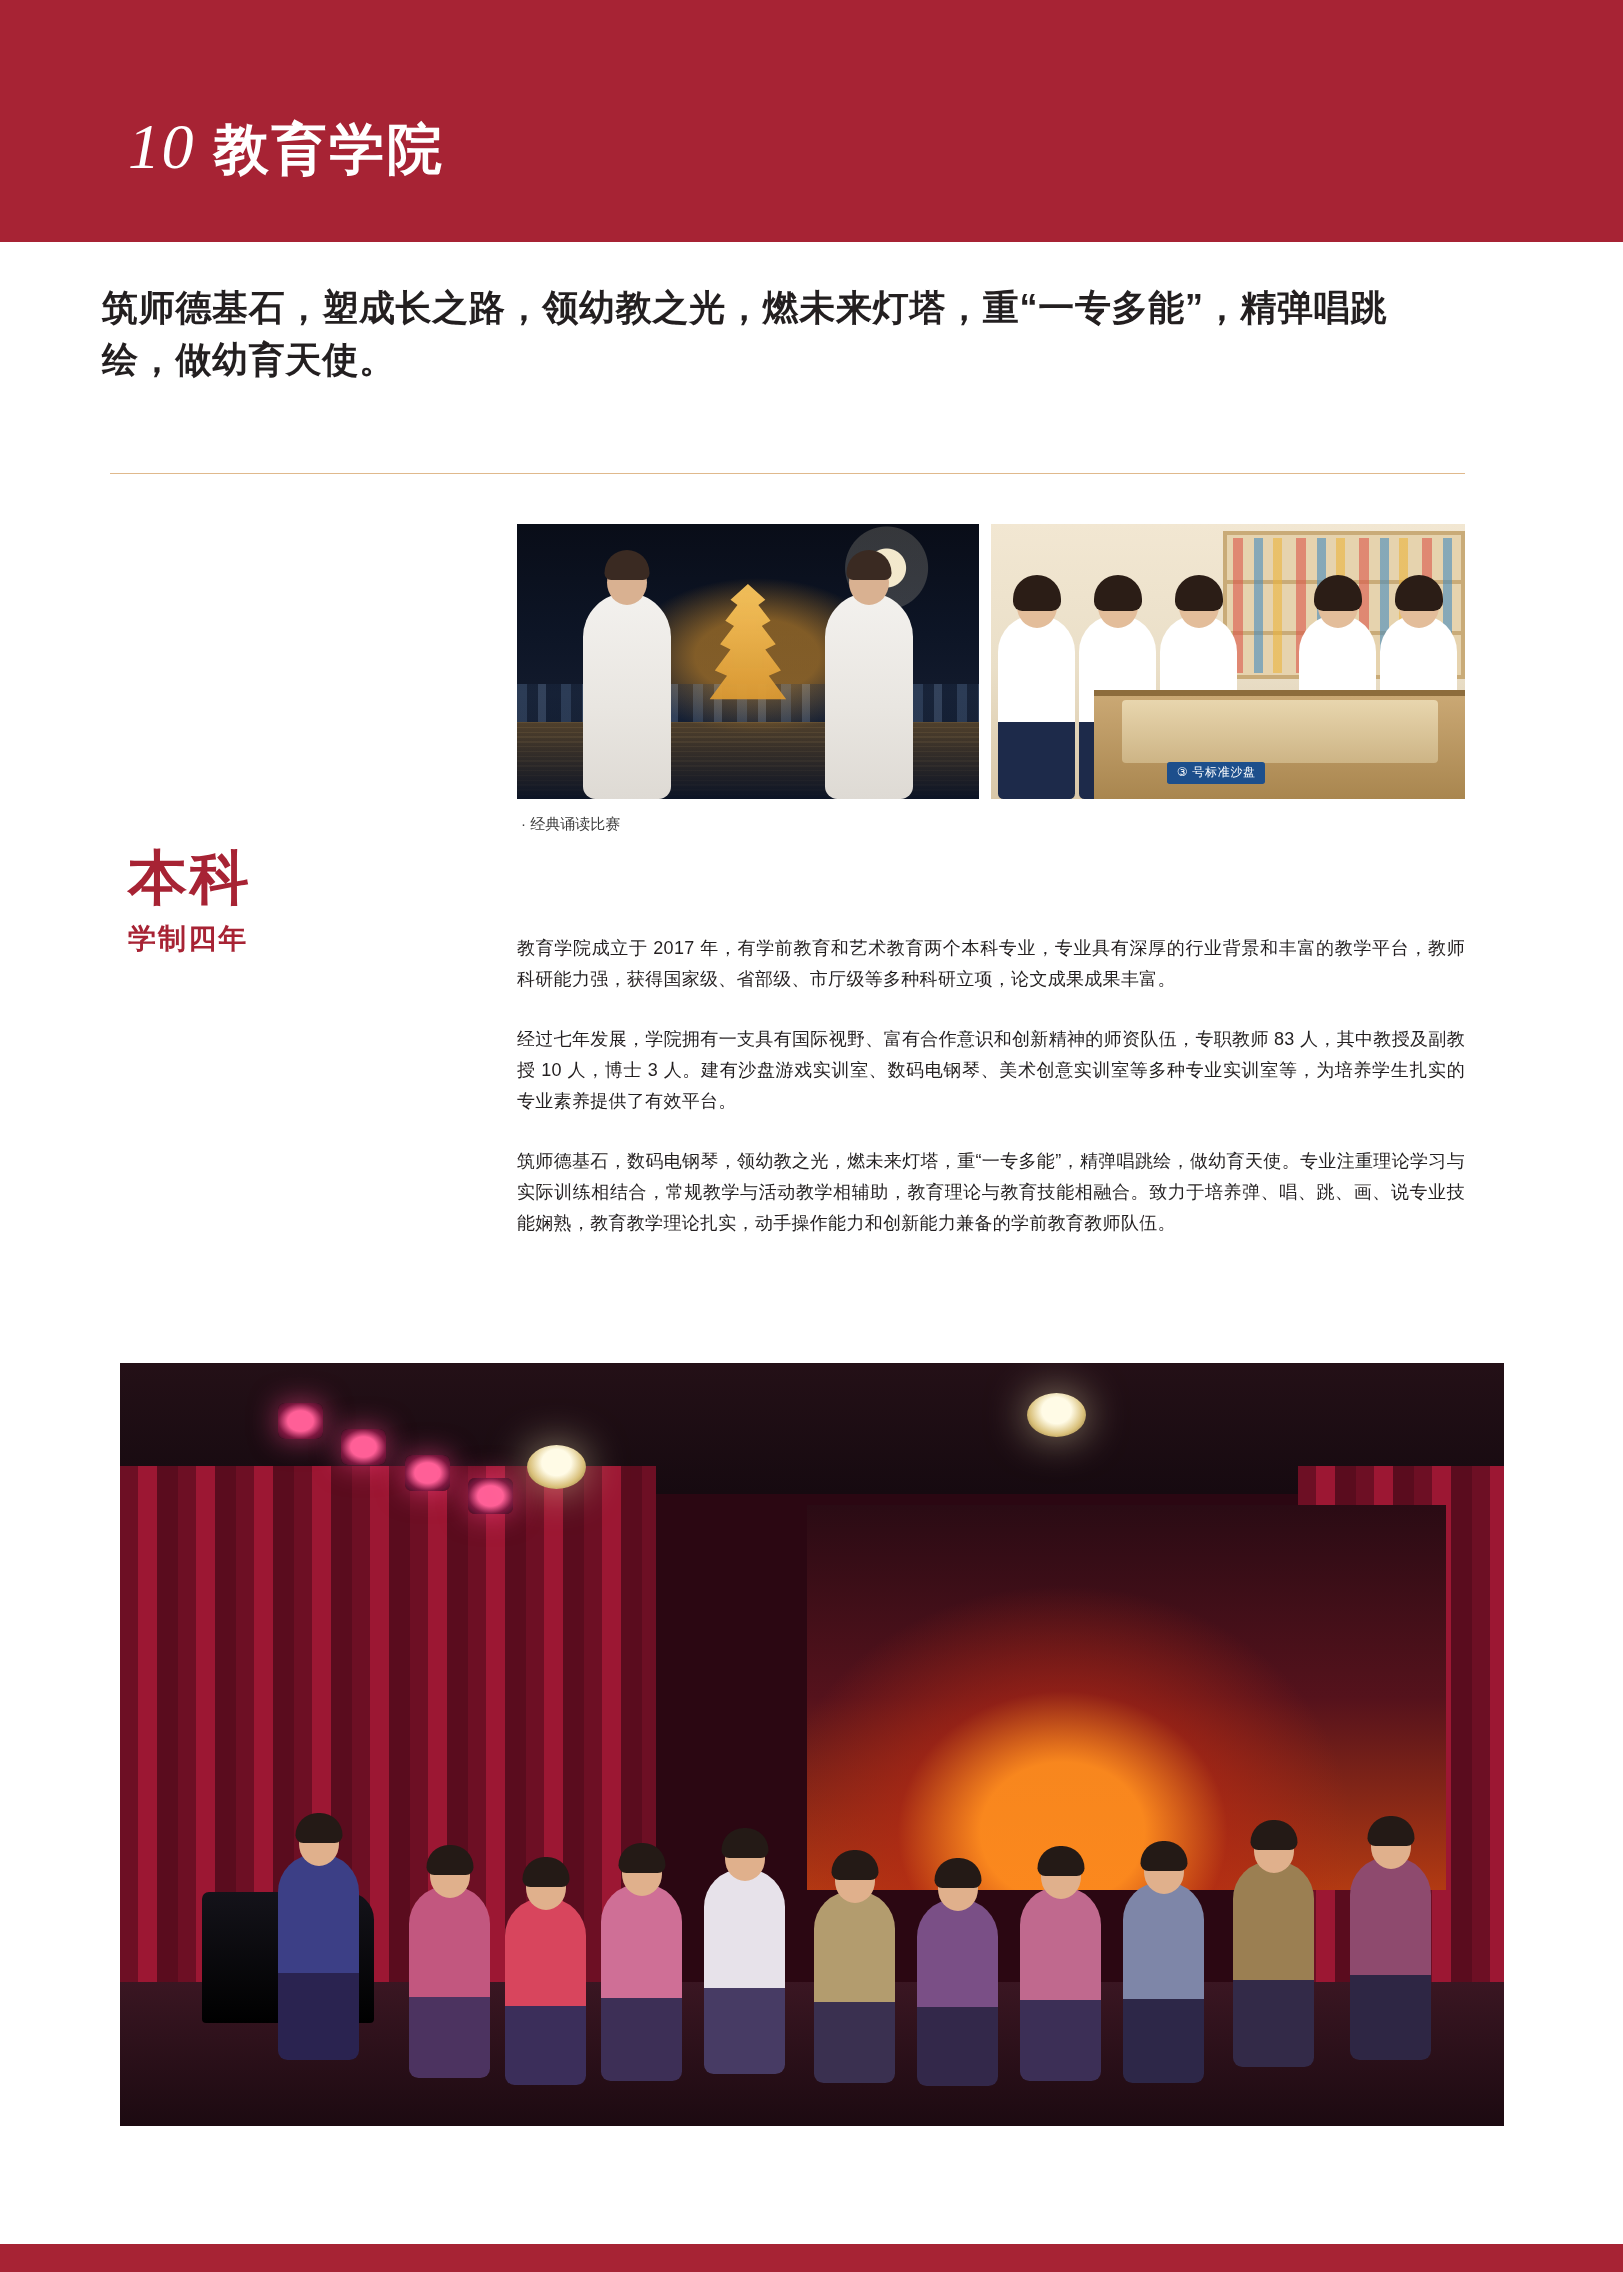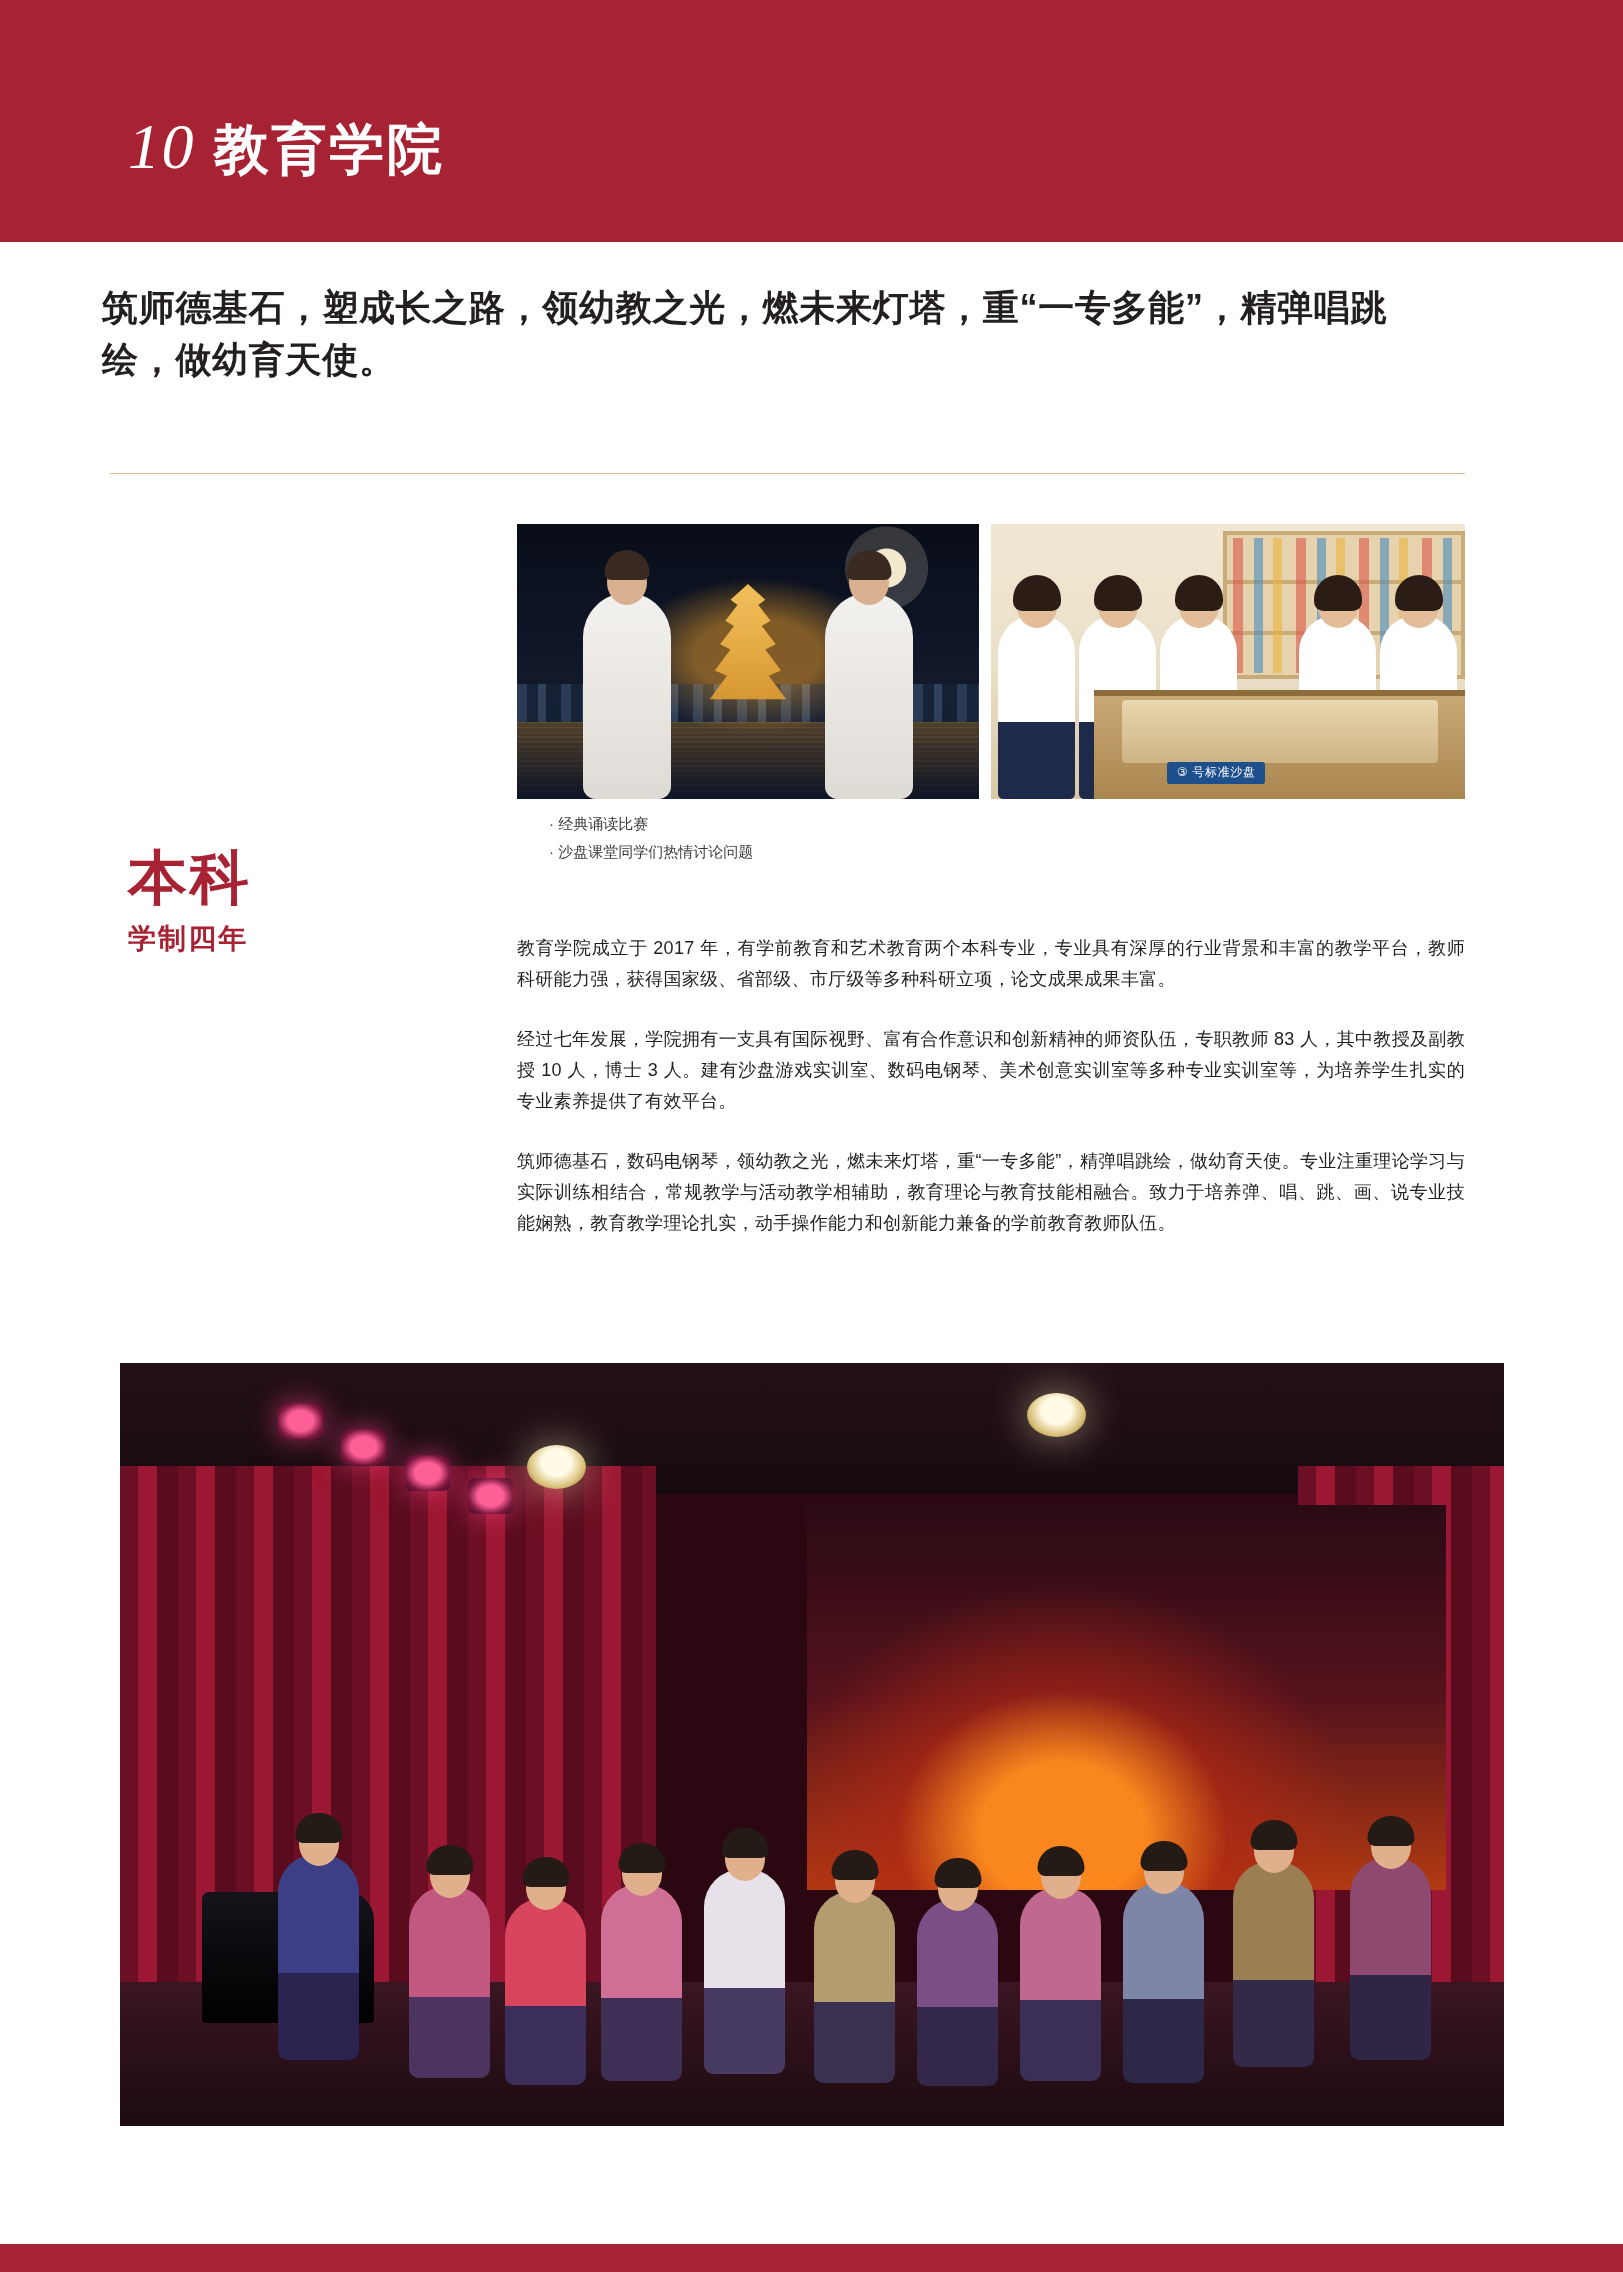--- a/index.html
+++ b/index.html
@@ -246,21 +246,20 @@
 
   
   .captions {
     position: absolute;
     left: 521px;
     top: 810px;
     width: 825px;
     font-size: 15px;
     line-height: 1.85;
     color: #3b3b3b;
-    margin-left: 28px;
   }
 
   
   .degree-block {
     position: absolute;
     left: 128px;
     top: 848px;
     width: 295px;
     text-align: left;
   }
@@ -434,21 +433,20 @@
     <div class="student s4"></div>
     <div class="student s5"></div>
     <div class="table"></div>
     <div class="sand"></div>
     <div class="label">③ 号标准沙盘</div>
   </div>
 </div>
 
 <div class="captions">
   <div>· 经典诵读比赛</div>
-  <div>· 沙盘课堂同学们热情讨论问题</div>
 </div>
 
 <div class="degree-block">
   <div class="degree-main">本科</div>
   <div class="degree-sub">学制四年</div>
 </div>
 
 <div class="body-col">
   <p>教育学院成立于 2017 年，有学前教育和艺术教育两个本科专业，专业具有深厚的行业背景和丰富的教学平台，教师科研能力强，获得国家级、省部级、市厅级等多种科研立项，论文成果成果丰富。</p>
   <p>经过七年发展，学院拥有一支具有国际视野、富有合作意识和创新精神的师资队伍，专职教师 83 人，其中教授及副教授 10 人，博士 3 人。建有沙盘游戏实训室、数码电钢琴、美术创意实训室等多种专业实训室等，为培养学生扎实的专业素养提供了有效平台。</p>

